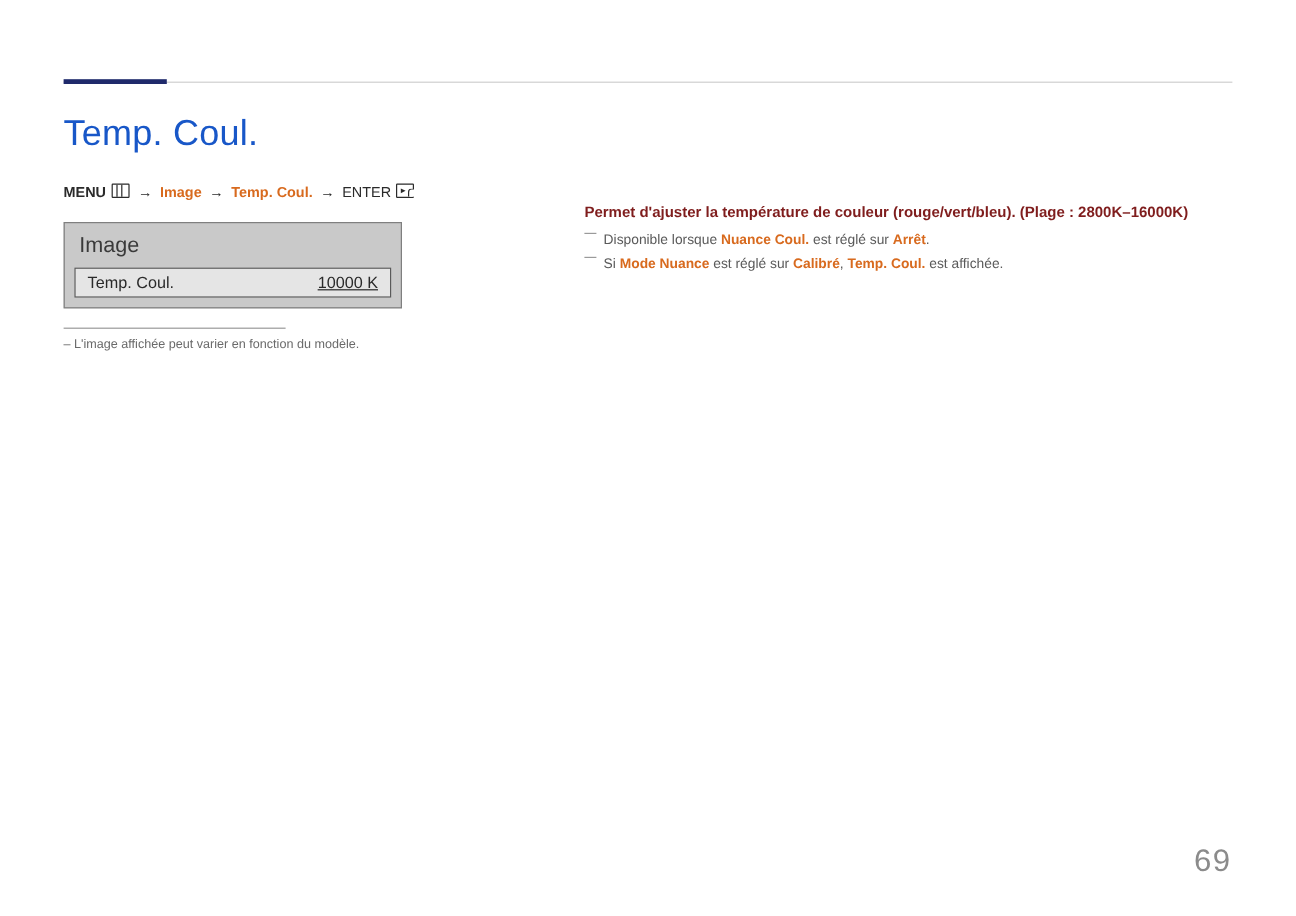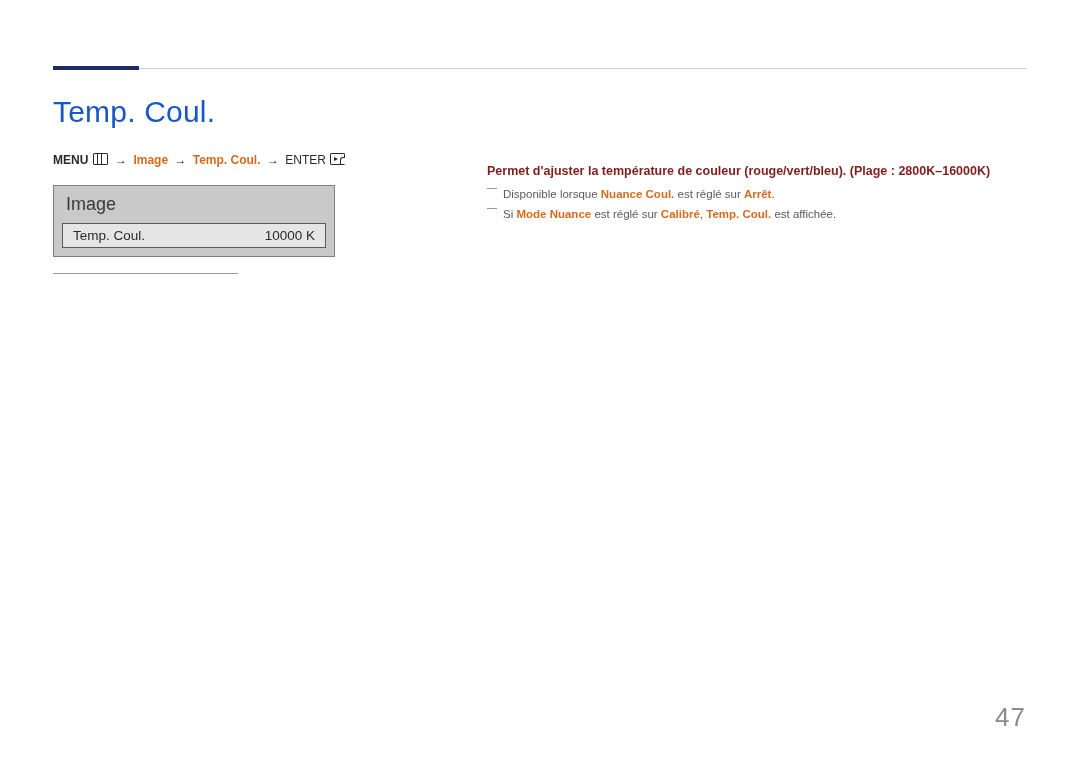--- a/index.html
+++ b/index.html
@@ -140,20 +140,21 @@
     justify-content: space-between;
     margin: 0 8px 8px 8px;
     background: #e5e5e5;
     border: 1px solid #5a5a5a;
     padding: 4px 10px;
     font-size: 13.5px;
     color: #2a2a2a;
   }
   .panel-row .value {
     font-weight: 400;
+    text-decoration: underline;
   }
 
   .footnote-rule {
     width: 185px;
     border: none;
     border-top: 1px solid #9a9a9a;
     margin: 16px 0 7px 0;
   }
   .footnote {
     font-size: 10.5px;
@@ -230,20 +231,21 @@
 
     <div class="panel">
       <div class="panel-header">Image</div>
       <div class="panel-row">
         <span>Temp. Coul.</span>
         <span class="value">10000 K</span>
       </div>
     </div>
 
     <hr class="footnote-rule">
+    <div class="footnote">– L'image affichée peut varier en fonction du modèle.</div>
   </div>
 
   <div class="right-col">
     <div class="desc">Permet d'ajuster la température de couleur (rouge/vert/bleu). (Plage : 2800K–16000K)</div>
 
     <div class="note-row">
       <span class="note-dash"></span>
       <span>
         <span>Disponible lorsque </span><span class="accent">Nuance Coul.</span><span> est réglé sur </span><span class="accent">Arrêt</span><span>.</span>
       </span>
@@ -252,13 +254,13 @@
     <div class="note-row">
       <span class="note-dash"></span>
       <span>
         <span>Si </span><span class="accent">Mode Nuance</span><span> est réglé sur </span><span class="accent">Calibré</span><span>, </span><span class="accent">Temp. Coul.</span><span> est affichée.</span>
       </span>
     </div>
   </div>
 
 </div>
 
-<div class="page-number">47</div>
+<div class="page-number">69</div>
 
 </body></html>

